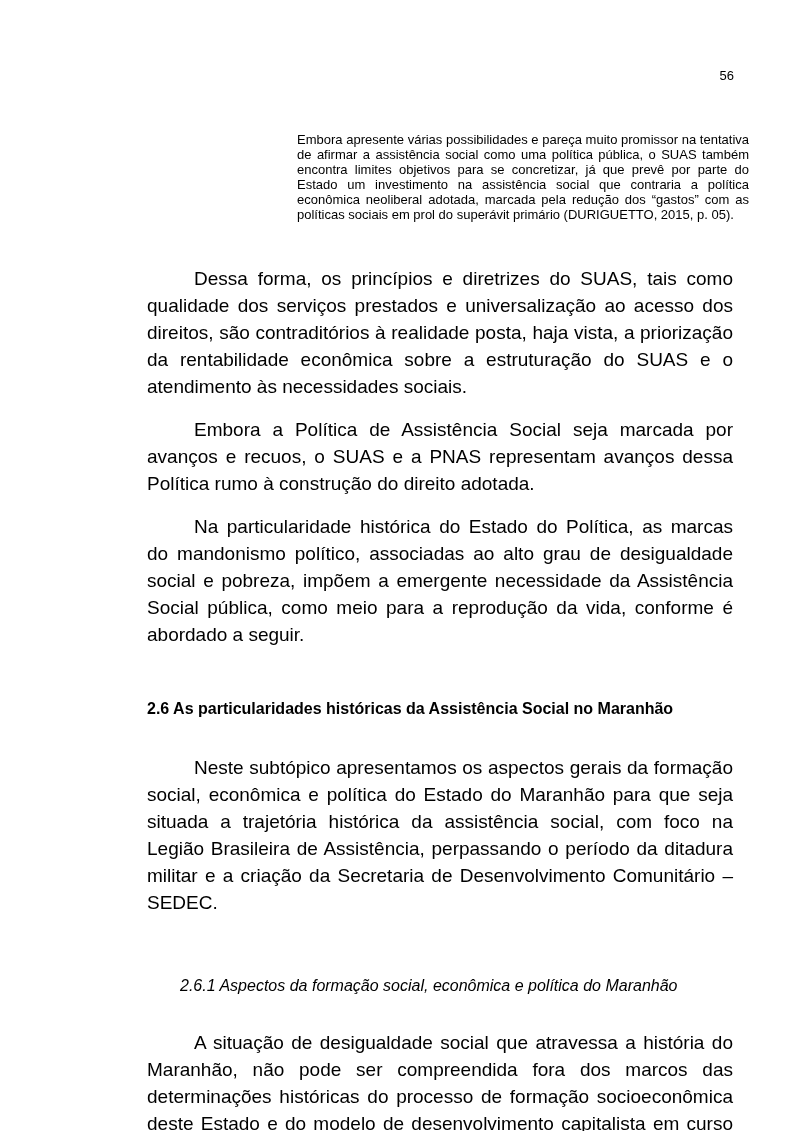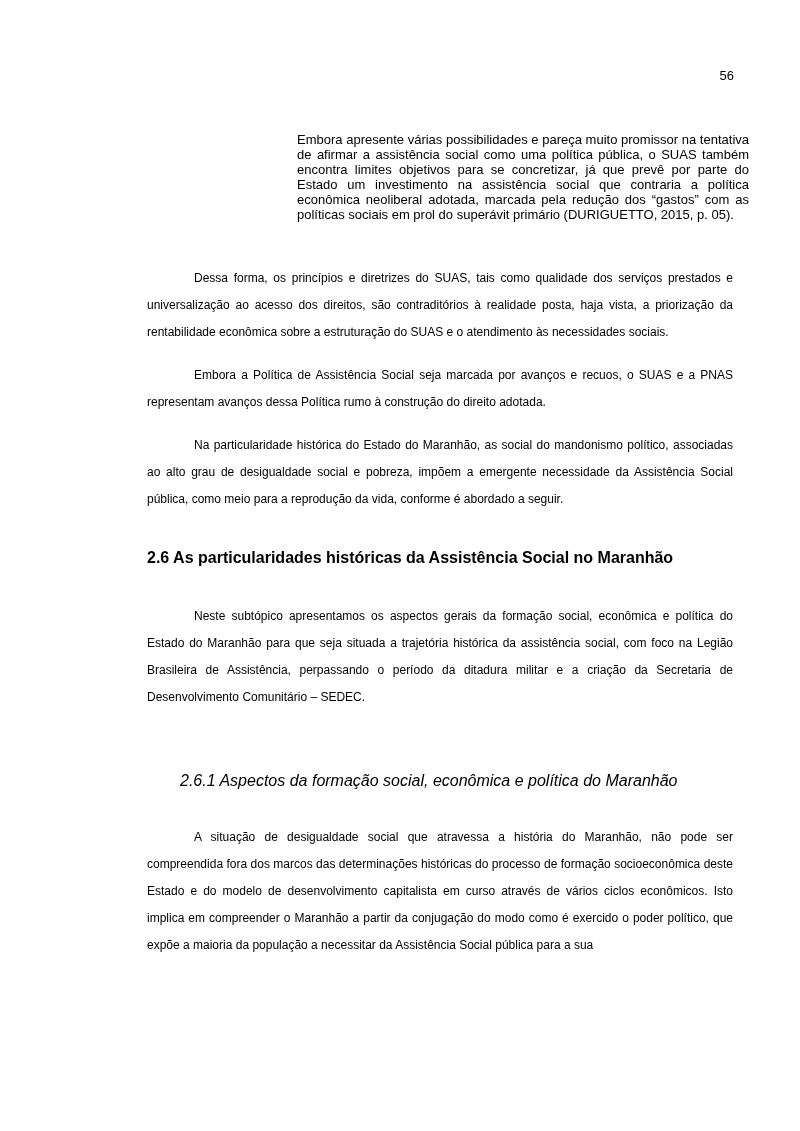--- a/index.html
+++ b/index.html
@@ -30,30 +30,30 @@
   }
   .quote {
     margin-left: 150px;
     width: 468px;
     font-size: 13px;
     line-height: 15px;
     text-align: justify;
     margin-bottom: 27px;
   }
   .para {
-    font-size: 12px;
+    font-size: 19px;
     line-height: 27px;
     text-align: justify;
     text-indent: 47px;
   }
   .heading {
     font-size: 16px;
     line-height: 27px;
     font-weight: bold;
-    margin-top: 15px;
+    margin-top: 31px;
     margin-bottom: 16px;
   }
   .subheading {
     font-size: 16px;
     line-height: 27px;
     font-weight: normal;
     font-style: italic;
     margin-top: 40px;
     margin-bottom: 14px;
     margin-left: 33px;
@@ -65,21 +65,21 @@
 <div class="page">
   <div class="page-number">56</div>
 
   <div class="content">
     <p class="quote">Embora apresente várias possibilidades e pareça muito promissor na tentativa de afirmar a assistência social como uma política pública, o SUAS também encontra limites objetivos para se concretizar, já que prevê por parte do Estado um investimento na assistência social que contraria a política econômica neoliberal adotada, marcada pela redução dos “gastos” com as políticas sociais em prol do superávit primário (DURIGUETTO, 2015, p. 05).</p>
 
     <p class="para">Dessa forma, os princípios e diretrizes do SUAS, tais como qualidade dos serviços prestados e universalização ao acesso dos direitos, são contraditórios à realidade posta, haja vista, a priorização da rentabilidade econômica sobre a estruturação do SUAS e o atendimento às necessidades sociais.</p>
 
     <p class="para">Embora a Política de Assistência Social seja marcada por avanços e recuos, o SUAS e a PNAS representam avanços dessa Política rumo à construção do direito adotada.</p>
 
-    <p class="para">Na particularidade histórica do Estado do Maranhão, as social do mandonismo político, associadas ao alto grau de desigualdade social e pobreza, impõem a emergente necessidade da Assistência Social pública, como meio para a reprodução da vida, conforme é abordado a seguir.</p>
+    <p class="para">Na particularidade histórica do Estado do Política, as marcas do mandonismo político, associadas ao alto grau de desigualdade social e pobreza, impõem a emergente necessidade da Assistência Social pública, como meio para a reprodução da vida, conforme é abordado a seguir.</p>
 
     <h2 class="heading">2.6 As particularidades históricas da Assistência Social no Maranhão</h2>
 
     <p class="para">Neste subtópico apresentamos os aspectos gerais da formação social, econômica e política do Estado do Maranhão para que seja situada a trajetória histórica da assistência social, com foco na Legião Brasileira de Assistência, perpassando o período da ditadura militar e a criação da Secretaria de Desenvolvimento Comunitário – SEDEC.</p>
 
     <h3 class="subheading">2.6.1  Aspectos da formação social, econômica e política do Maranhão</h3>
 
     <p class="para">A situação de desigualdade social que atravessa a história do Maranhão, não pode ser compreendida fora dos marcos das determinações históricas do processo de formação socioeconômica deste Estado e do modelo de desenvolvimento capitalista em curso através de vários ciclos econômicos. Isto implica em compreender o Maranhão a partir da conjugação do modo como é exercido o poder político, que expõe a maioria da população a necessitar da Assistência Social pública para a sua</p>
   </div>
 </div>

